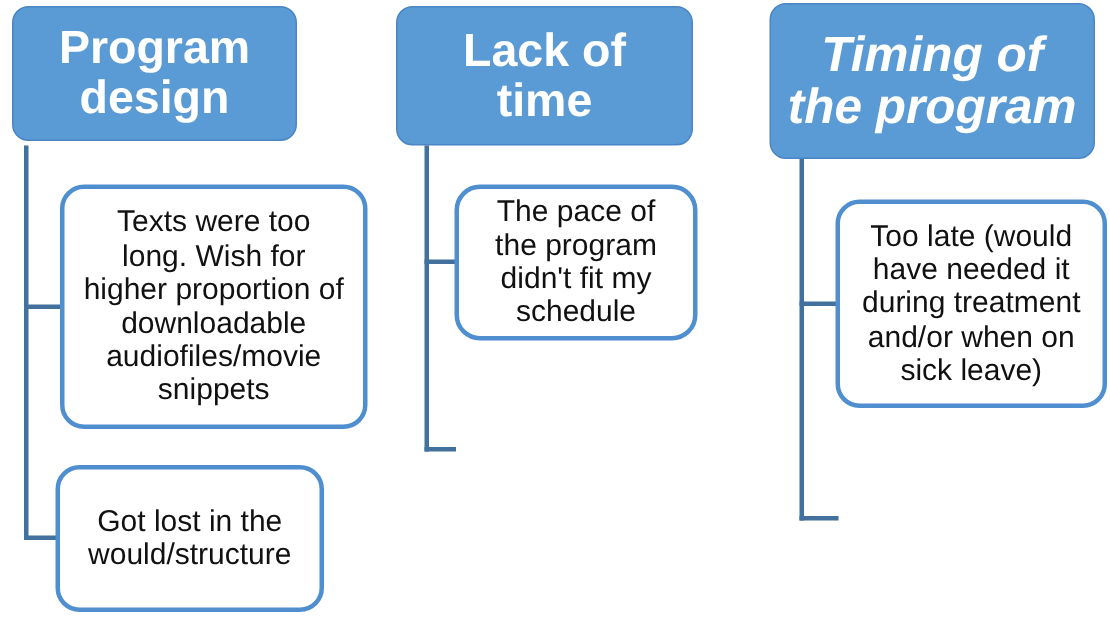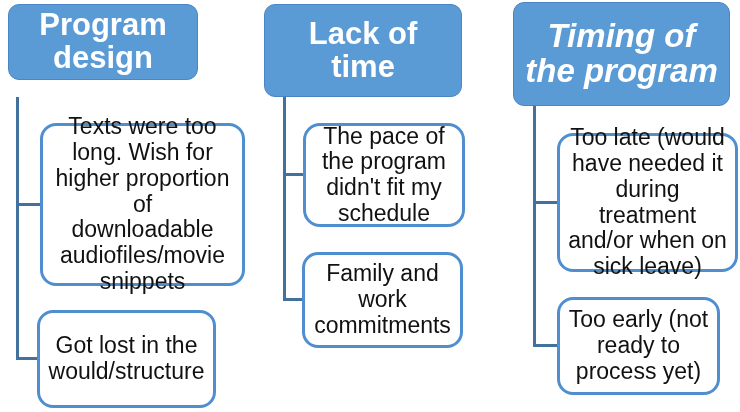--- a/index.html
+++ b/index.html
@@ -35,42 +35,42 @@
     align-items: center;
     justify-content: center;
   }
   .col-header.big { font-size: 33px; }
   .child-box {
     position: absolute;
     background: #ffffff;
     border: 3px solid var(--child-border);
     border-radius: 16px;
     color: var(--text-dark);
-    font-size: 23px;
+    font-size: 20px;
     line-height: 1.12;
     text-align: center;
     white-space: pre-line;
     display: flex;
     align-items: center;
     justify-content: center;
     padding: 2px 4px;
   }
   .vline, .hline {
     position: absolute;
     background: var(--connector);
   }
   .vline { width: 3px; }
   .hline { height: 3px; }
 </style>
 </head>
 <body>
 
 <div class="stage">
 
-  <div class="col-header" style="left:8px; top:4px; width:190px; height:76px;">Program
+  <div class="col-header" style="left:8px; top:4px; width:190px; height:90px;">Program
 design</div>
   <div class="vline" style="left:16px; top:97px; height:263px;"></div>
   <div class="hline" style="left:16px; top:203px; width:26px;"></div>
   <div class="hline" style="left:16px; top:357px; width:23px;"></div>
   <div class="child-box" style="left:40px; top:123px; width:205px; height:163px;">Texts were too
 long. Wish for
 higher proportion of
 downloadable
 audiofiles/movie
 snippets</div>
@@ -79,31 +79,25 @@
 
   <div class="col-header" style="left:264px; top:4px; width:198px; height:93px;">Lack of
 time</div>
   <div class="vline" style="left:283px; top:97px; height:204px;"></div>
   <div class="hline" style="left:283px; top:173px; width:22px;"></div>
   <div class="hline" style="left:283px; top:298px; width:21px;"></div>
   <div class="child-box" style="left:303px; top:123px; width:162px; height:104px;border-radius:17px;">The pace of
 the program
 didn't fit my
 schedule</div>
-  <div class="child-box" style="left:302px; top:252px; width:161px; height:96px;">Family and
-work
-commitments</div>
 
   <div class="col-header big" style="left:513px; top:2px; width:217px; height:104px;font-style:italic;">Timing of
 the program</div>
   <div class="vline" style="left:533px; top:106px; height:241px;"></div>
   <div class="hline" style="left:533px; top:201px; width:26px;"></div>
   <div class="hline" style="left:533px; top:344px; width:26px;"></div>
   <div class="child-box" style="left:557px; top:133px; width:181px; height:139px;">Too late (would
 have needed it
 during treatment
 and/or when on
 sick leave)</div>
-  <div class="child-box" style="left:557px; top:297px; width:163px; height:98px;">Too early (not
-ready to
-process yet)</div>
 
 </div>
 
 </body></html>

